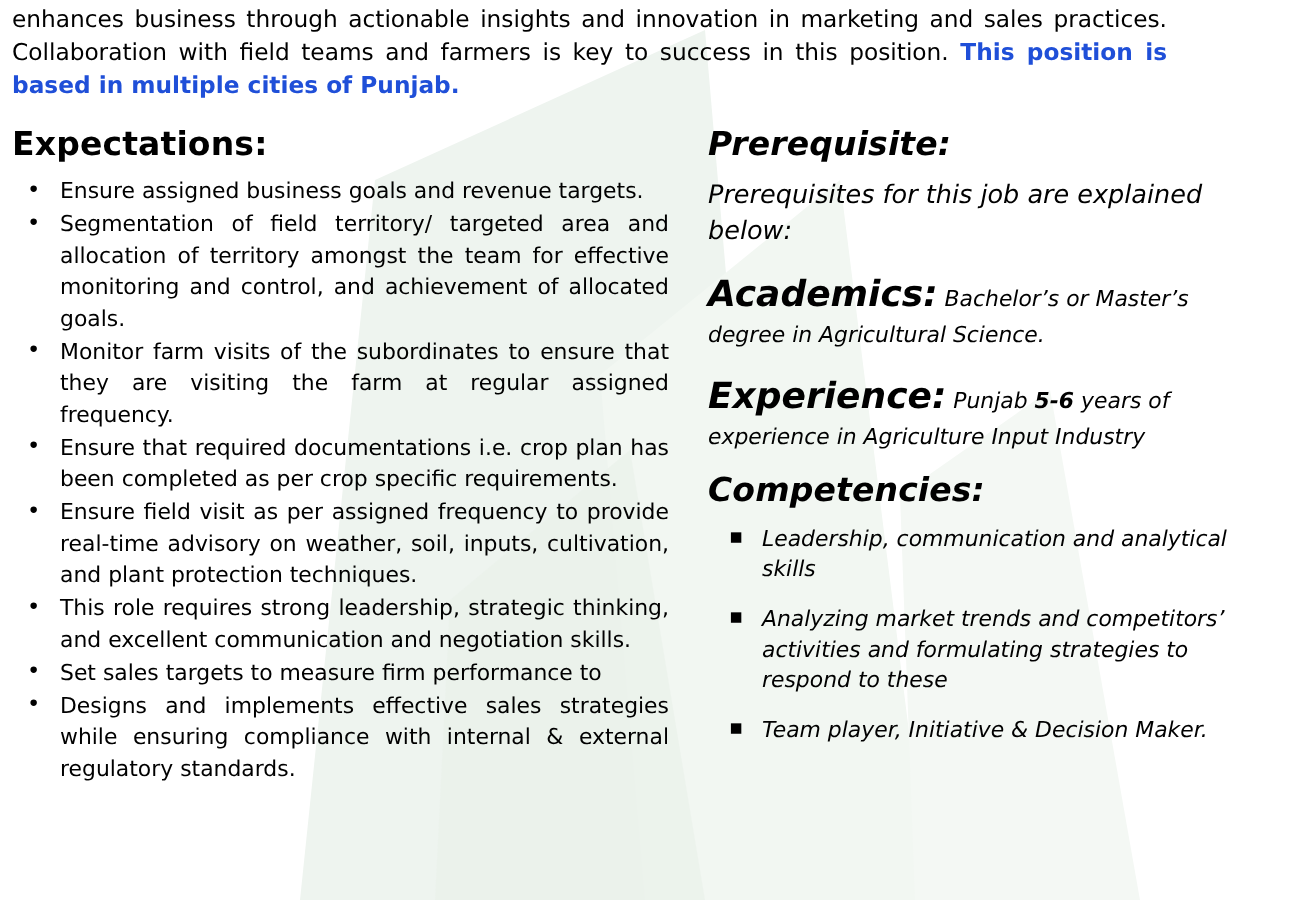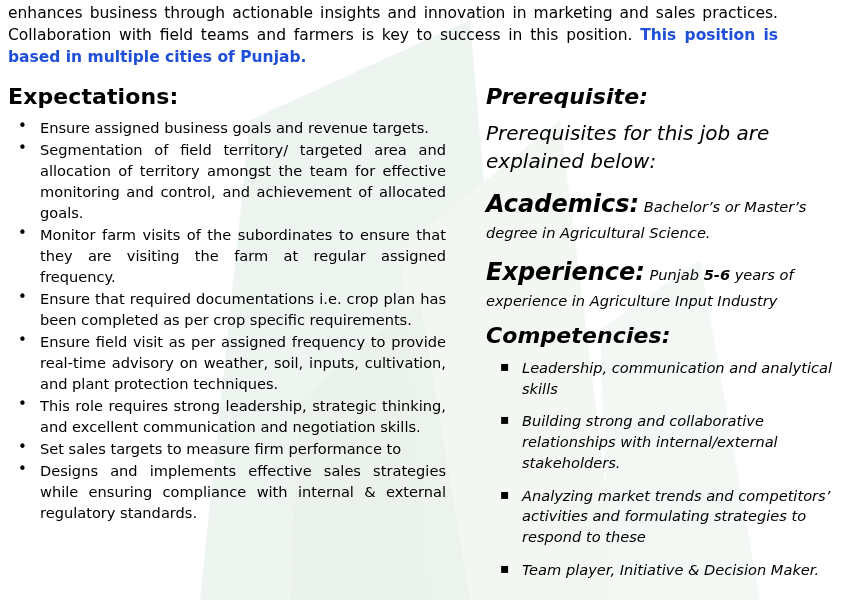--- a/index.html
+++ b/index.html
@@ -44,21 +44,21 @@
     width: 770px;
     margin: 0;
     padding-top: 2px;
   }
   .intro .highlight {
     color: #1f4fd8;
     font-weight: bold;
   }
   .columns {
     display: flex;
-    gap: 40px;
+    gap: 26px;
     margin-top: 16px;
   }
   .col-left {
     width: 438px;
     flex: 0 0 438px;
   }
   .col-right {
     width: 372px;
     flex: 0 0 372px;
     font-style: italic;
@@ -105,21 +105,21 @@
     margin-bottom: 12px;
   }
   ul.squares > li::before {
     content: "\25AA";
     position: absolute;
     left: 14px;
     top: -1px;
     font-size: 14px;
   }
   .prereq-lead {
-    font-size: 20px;
+    font-size: 17px;
     margin: 0 0 12px 0;
     line-height: 1.4;
   }
   .sub-block {
     font-size: 14.6px;
     line-height: 1.45;
     margin: 0 0 12px 0;
   }
   .sub-label {
     font-size: 24px;
@@ -177,21 +177,20 @@
         <p class="sub-block">
           <span class="sub-label">Experience:</span>
           <span>Punjab</span>
           <span class="sub-strong">5-6</span>
           <span>years of experience in Agriculture Input Industry</span>
         </p>
 
         <h2 class="section-title">Competencies:</h2>
         <ul class="squares">
           <li>Leadership, communication and analytical skills</li>
-          <li>Building strong and collaborative relationships with internal/external stakeholders.</li>
           <li>Analyzing market trends and competitors’ activities and formulating strategies to respond to these</li>
           <li>Team player, Initiative &amp; Decision Maker.</li>
         </ul>
       </div>
 
     </div>
   </div>
 </div>
 
 </body></html>

